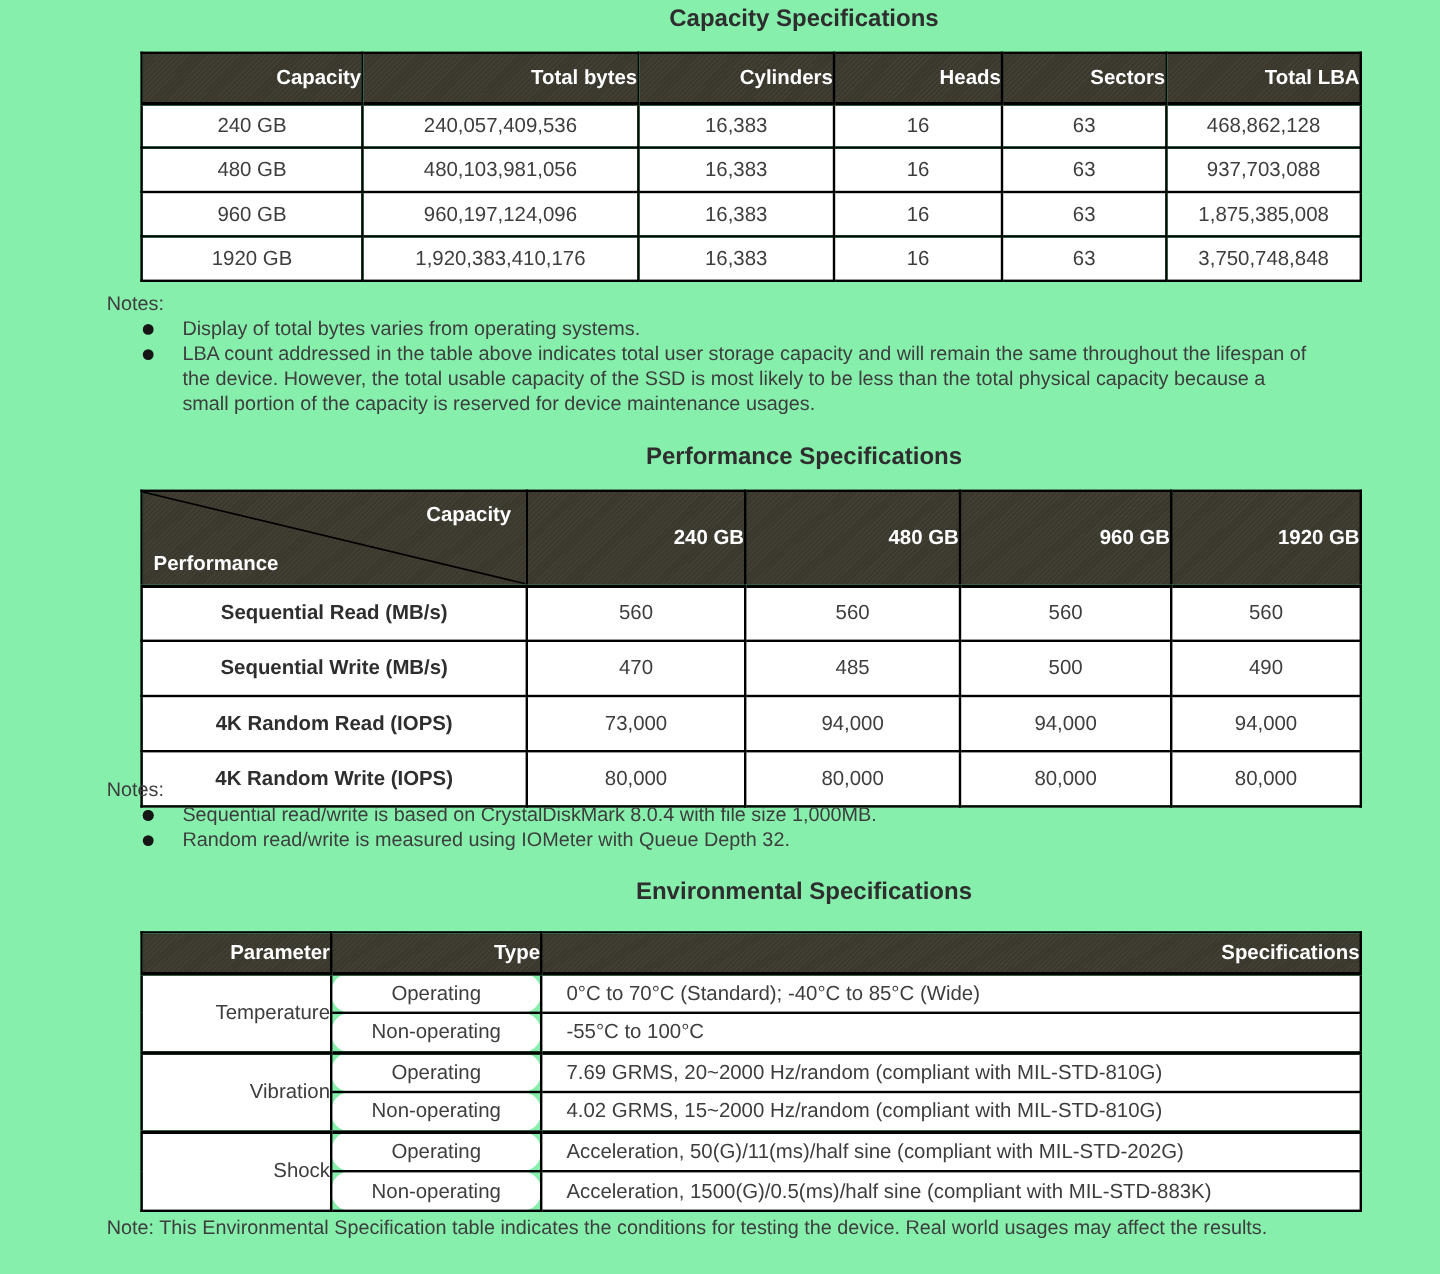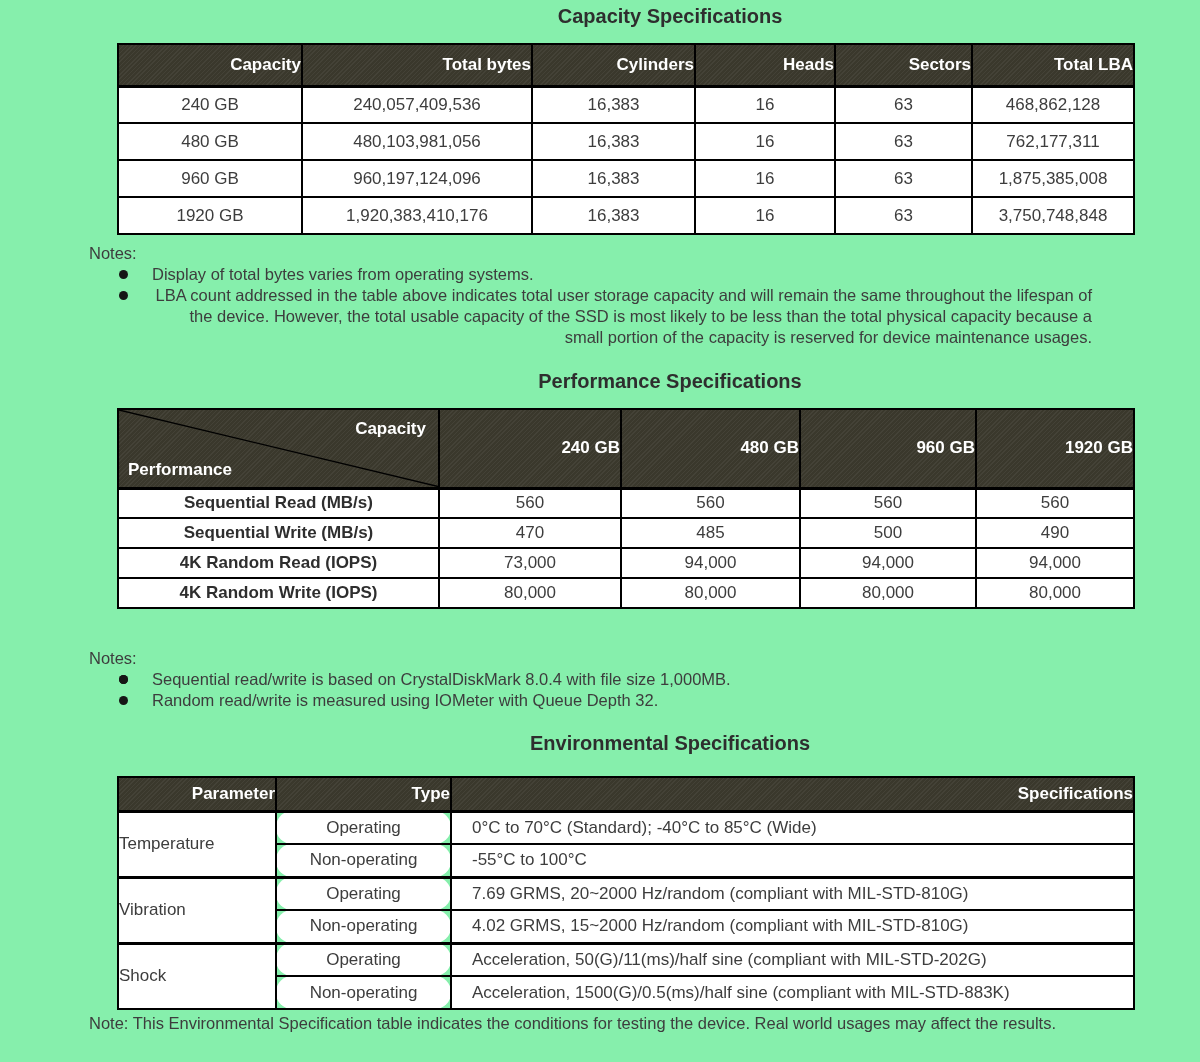--- a/index.html
+++ b/index.html
@@ -27,47 +27,47 @@
 
   
   #capacity-table { position:absolute; left:117px; top:43px; width:1016px; }
   #capacity-table thead tr { height:42px; }
   #capacity-table tbody tr { height:37px; }
   #capacity-table td { font-size:17px; text-align:center; color:#3d3d3d; background:#fff; }
 
   
   #performance-table { position:absolute; left:117px; top:408px; width:1016px; }
   #performance-table thead tr { height:79px; }
-  #performance-table tbody tr { height:30px; }
+  #performance-table tbody tr { height:46px; }
   #performance-table td { font-size:17px; text-align:center; color:#3d3d3d; background:#fff; }
   #performance-table td.row-label { font-weight:bold; color:#2e2e2e; }
   .corner-cell { position:relative; padding:0; }
   .corner-cell svg { position:absolute; left:0; top:0; width:100%; height:100%; display:block; }
   .corner-top { position:absolute; top:9px; right:12px; font-size:17px; font-weight:bold; color:#fff; }
   .corner-bottom { position:absolute; bottom:7px; left:9px; font-size:17px; font-weight:bold; color:#fff; }
 
   
   #environmental-table { position:absolute; left:117px; top:776px; width:1016px; }
   #environmental-table thead tr { height:34px; }
   #environmental-table tbody tr { height:33px; }
   #environmental-table td { font-size:17px; color:#3d3d3d; background:#fff; }
-  #environmental-table td.param-cell { text-align:left; }
+  #environmental-table td.param-cell { text-align:right; }
   #environmental-table td.type-cell { text-align:center;border-radius:16px; }
   #environmental-table td.spec-cell { text-align:left; padding-left:20px; }
   #environmental-table tr.group-start td { border-top:3px solid #000; }
 
   
   .notes-block { position:absolute; left:89px; width:1020px; font-size:16.5px; color:#3d3d3d; }
   #notes-capacity { top:243px; }
   #notes-performance { top:648px; }
   .notes-label { line-height:21px; }
   .note-item { display:flex; line-height:21px; }
   .bullet-icon { flex:0 0 33px; margin-left:30px; position:relative; }
   .bullet-icon::before { content:''; position:absolute; left:0; top:6px; width:9px; height:9px; border-radius:50%; background:#161616; }
-  .note-text { flex:0 1 auto; max-width:940px;text-align:right; }
+  .note-text { flex:0 1 auto; max-width:940px; }
 
   #env-note { position:absolute; left:89px; top:1012px; width:980px; font-size:16.5px; line-height:22px; color:#3d3d3d; }
 </style>
 </head>
 <body>
 
 <div class="page">
 
   <div id="title-capacity" class="section-title">Capacity Specifications</div>
 
@@ -98,21 +98,21 @@
         <td>16</td>
         <td>63</td>
         <td>468,862,128</td>
       </tr>
       <tr>
         <td>480 GB</td>
         <td>480,103,981,056</td>
         <td>16,383</td>
         <td>16</td>
         <td>63</td>
-        <td>762,177,311</td>
+        <td>937,703,088</td>
       </tr>
       <tr>
         <td>960 GB</td>
         <td>960,197,124,096</td>
         <td>16,383</td>
         <td>16</td>
         <td>63</td>
         <td>1,875,385,008</td>
       </tr>
       <tr>

